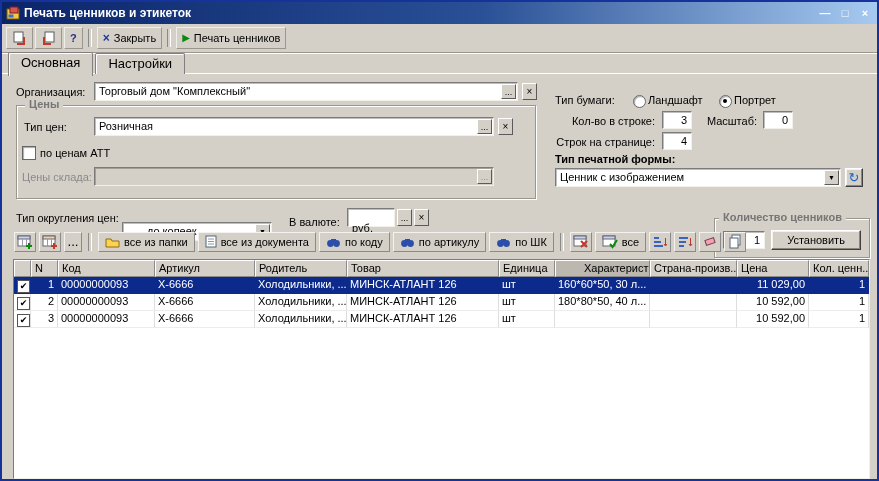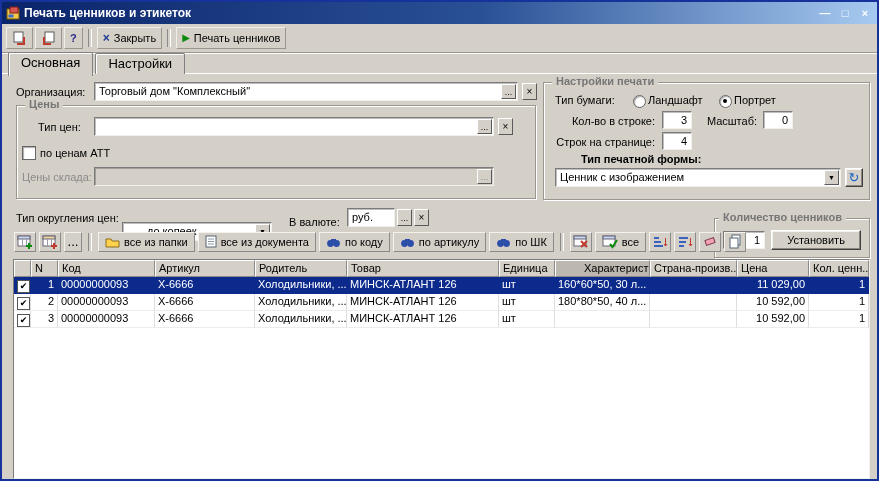--- a/index.html
+++ b/index.html
@@ -29,21 +29,21 @@
   .lbl.bold{font-weight:bold;}
   .lbl.right{text-align:right;}
 
   
   .group{position:absolute;border:1px solid #9a968e;box-shadow:inset 1px 1px 0 #fff,1px 1px 0 #fff;}
   .gtitle{position:absolute;top:-8px;left:8px;background:#d4d0c8;padding:0 4px;font-size:11px;font-weight:bold;color:#767676;white-space:nowrap;}
 
   
   .field{position:absolute;height:19px;background:#fff;border:1px solid;border-color:#7b7b7b #f2f0eb #f2f0eb #7b7b7b;box-shadow:inset 1px 1px 0 rgba(70,70,70,.35);box-sizing:border-box;}
   .fval{display:block;margin-right:16px;padding:2px 0 0 4px;font-size:11px;white-space:nowrap;overflow:hidden;}
-  .field.nobtn .fval{margin-right:2px;}
+  .field.nobtn .fval{margin-right:2px;margin-top:11px;}
   .inbtn{position:absolute;top:1px;right:1px;bottom:1px;width:15px;background:#d4d0c8;border:1px solid;border-color:#fff #5a5a5a #5a5a5a #fff;font-size:9px;display:flex;align-items:center;justify-content:center;padding:0;font-family:"Liberation Sans",sans-serif;}
   .inbtn.dd{font-size:7px;}
   .mini{position:absolute;width:15px;height:17px;background:#d4d0c8;border:1px solid;border-color:#fff #5a5a5a #5a5a5a #fff;font-size:10px;display:flex;align-items:center;justify-content:center;padding:0;font-family:"Liberation Sans",sans-serif;}
   .field.disabled{background:#d4d0c8;}
   .field.disabled .fval{color:#8a8a8a;}
   .field.disabled .inbtn{color:#8a8a8a;}
   .numfield{position:absolute;height:18px;background:#fff;border:1px solid;border-color:#7b7b7b #f2f0eb #f2f0eb #7b7b7b;box-shadow:inset 1px 1px 0 rgba(70,70,70,.35);font-size:11px;text-align:right;padding:2px 4px 0 0;box-sizing:border-box;}
 
   .radio{position:absolute;width:11px;height:11px;border-radius:50%;background:#fff;border:1px solid #666;box-shadow:inset 1px 1px 1px #aaa;}
   .radio.on::after{content:"";position:absolute;left:3px;top:3px;width:4px;height:4px;border-radius:50%;background:#000;}
@@ -127,22 +127,23 @@
   <span class="lbl" style="left:14px;top:84px;">Организация:</span>
   <div class="field" style="left:92px;top:80px;width:424px;">
     <span class="fval">Торговый дом "Комплексный"</span>
     <button class="inbtn">...</button>
   </div>
   <button class="mini" style="left:520px;top:81px;">×</button>
 
   <div class="group" style="left:14px;top:103px;width:518px;height:92px;">
     <span class="gtitle">Цены</span>
   </div>
-  <span class="lbl" style="left:36px;top:119px;">Тип цен:</span>
+  <span class="lbl" style="left:22px;top:119px;">Тип цен:</span>
   <div class="field" style="left:92px;top:115px;width:400px;">
+    <span class="fval">Розничная</span>
     <button class="inbtn">...</button>
   </div>
   <button class="mini" style="left:496px;top:116px;">×</button>
 
   <span class="checkbox" style="left:20px;top:144px;"></span>
   <span class="lbl" style="left:38px;top:145px;">по ценам АТТ</span>
 
   <span class="lbl gray" style="left:20px;top:169px;">Цены склада:</span>
   <div class="field disabled" style="left:92px;top:165px;width:400px;">
     <span class="fval"></span>
@@ -154,37 +155,34 @@
     <span class="fval">до копеек</span>
     <button class="inbtn dd">▼</button>
   </div>
   <span class="lbl" style="left:287px;top:214px;">В валюте:</span>
   <div class="field nobtn" style="left:345px;top:206px;width:48px;">
     <span class="fval">руб.</span>
   </div>
   <button class="mini" style="left:395px;top:207px;font-size:9px;">...</button>
   <button class="mini" style="left:412px;top:207px;">×</button>
 
-  <div class="group" style="left:541px;top:80px;width:325px;height:116px;">
-    <span class="gtitle">Настройки печати</span>
-  </div>
   <span class="lbl" style="left:553px;top:92px;">Тип бумаги:</span>
   <span class="radio" style="left:631px;top:93px;"></span>
   <span class="lbl" style="left:646px;top:92px;">Ландшафт</span>
   <span class="radio on" style="left:717px;top:93px;"></span>
   <span class="lbl" style="left:732px;top:92px;">Портрет</span>
 
   <span class="lbl right" style="left:553px;top:113px;width:100px;">Кол-во в строке:</span>
   <div class="numfield" style="left:660px;top:109px;width:30px;">3</div>
   <span class="lbl right" style="left:697px;top:113px;width:58px;">Масштаб:</span>
   <div class="numfield" style="left:761px;top:109px;width:30px;">0</div>
   <span class="lbl right" style="left:553px;top:134px;width:100px;">Строк на странице:</span>
   <div class="numfield" style="left:660px;top:130px;width:30px;">4</div>
 
-  <span class="lbl bold" style="left:579px;top:151px;">Тип печатной формы:</span>
+  <span class="lbl bold" style="left:553px;top:151px;">Тип печатной формы:</span>
   <div class="field" style="left:553px;top:166px;width:286px;">
     <span class="fval">Ценник с изображением</span>
     <button class="inbtn dd">▼</button>
   </div>
   <button class="btn" style="left:843px;top:166px;width:18px;height:19px;color:#1c64c8;font-size:13px;">↻</button>
 
   <div class="group" style="left:712px;top:216px;width:154px;height:38px;">
     <span class="gtitle" style="left:4px;">Количество ценников</span>
   </div>
   <div class="numfield" style="left:721px;top:229px;width:42px;">1</div>

